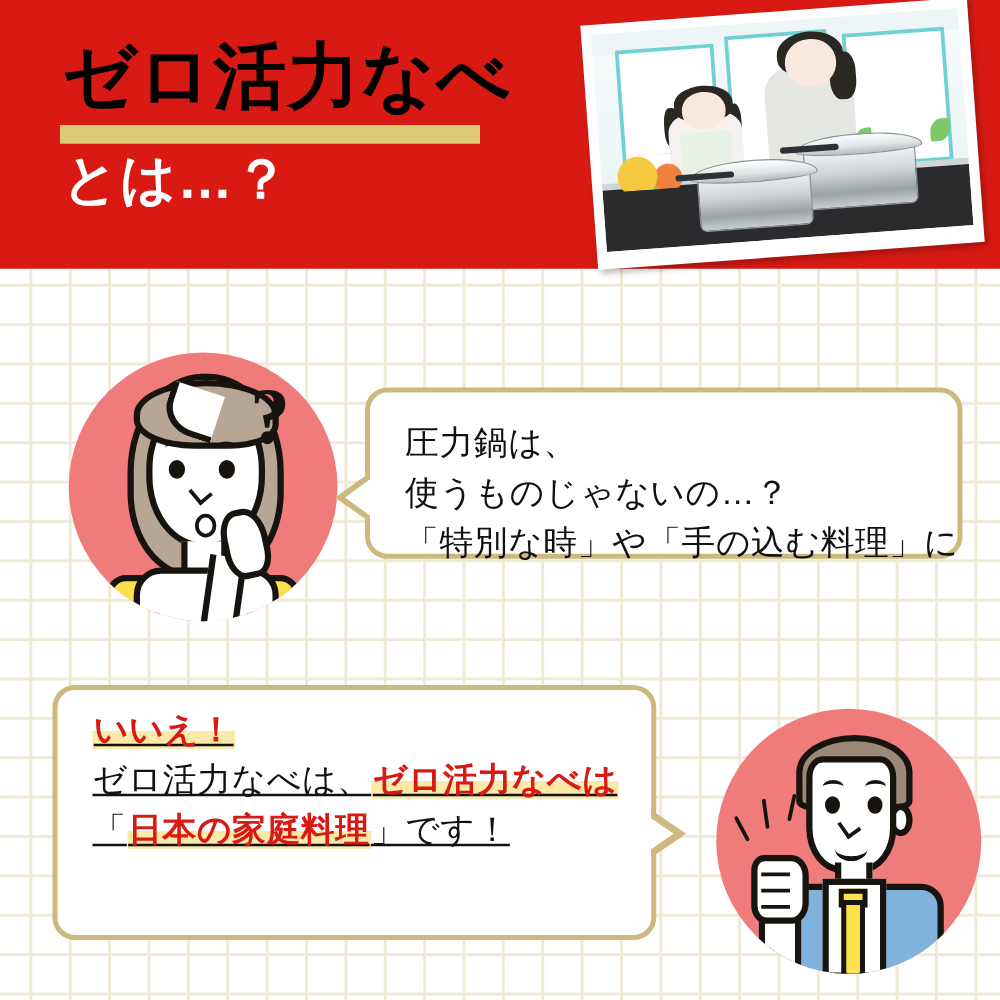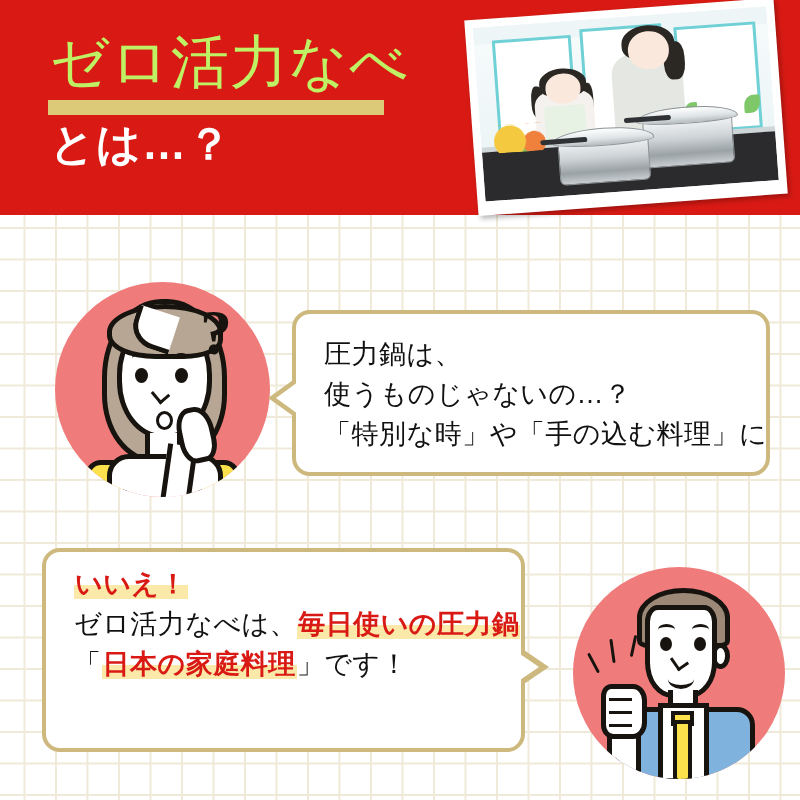--- a/index.html
+++ b/index.html
@@ -22,21 +22,21 @@
   }
 
   
   .header{
     position:absolute;left:0;top:0;width:800px;height:215px;
     background:#d91a14;overflow:hidden;
   }
   .title-wrap{position:absolute;left:50px;top:33px;}
   .title-main{
     position:relative;display:inline-block;
-    font-size:58px;font-weight:normal;color:#bef264;
+    font-size:58px;font-weight:bold;color:#000000;
     letter-spacing:1px;line-height:1.0;white-space:nowrap;
     z-index:2;
   }
   .title-underline{
     position:absolute;left:48px;top:100px;width:336px;height:15px;
     background:#ddca79;z-index:1;
   }
   .title-sub{
     position:absolute;left:50px;top:122px;
     font-size:44px;font-weight:bold;color:#ffffff;
@@ -140,29 +140,29 @@
   .m-fist{position:absolute;left:13%;top:55%;width:22%;height:26%;background:#ffffff;border:5px solid #17130f;border-radius:22% 30% 30% 26%;box-sizing:border-box;}
   .m-fistline{position:absolute;border-top:3px solid #17130f;width:11%;left:17%;}
   .m-forearm{position:absolute;left:16%;top:76%;width:16%;height:30%;background:#ffffff;border-left:5px solid #17130f;border-right:5px solid #17130f;box-sizing:border-box;}
   .spark{position:absolute;background:#17130f;width:3px;border-radius:2px;}
 
   
   .bubble{
     position:absolute;background:#ffffff;border:4px solid #cdb97e;
     border-radius:18px;box-sizing:border-box;z-index:3;
   }
-  .bubble-1{left:292px;top:310px;width:478px;height:166px;}
+  .bubble-1{left:292px;top:310px;width:478px;height:137px;}
   .bubble-2{left:42px;top:548px;width:483px;height:204px;}
 
   .bub-text{
     position:absolute;color:#111111;font-size:27px;line-height:40px;
     font-weight:500;letter-spacing:0.5px;white-space:nowrap;
   }
   .bubble-1 .bub-text{left:28px;top:20px;}
-  .bubble-2 .bub-text{left:28px;top:12px;}
+  .bubble-2 .bub-text{left:28px;top:12px;text-decoration:underline;}
   .tline{display:block;height:40px;}
 
   .hl{
     background:linear-gradient(to bottom,transparent 0 52%,#fae9a8 52% 100%);
     padding:0 1px;
   }
   .red{color:#d91a14;font-weight:bold;}
 
   
   .tail{position:absolute;width:0;height:0;z-index:4;}
@@ -291,19 +291,19 @@
       <span class="tline">使うものじゃないの…？</span>
       <span class="tline">「特別な時」や「手の込む料理」に</span>
     </div>
   </div>
   <div class="tail tail-1-inner"></div>
 
   <div class="tail tail-2-outer"></div>
   <div class="bubble bubble-2">
     <div class="bub-text">
       <span class="tline"><span class="hl red">いいえ！</span></span>
-      <span class="tline"><span>ゼロ活力なべは、</span><span class="hl red">毎日使いの圧力鍋</span></span>
+      <span class="tline"><span>ゼロ活力なべは、</span><span class="hl red">ゼロ活力なべは</span></span>
       <span class="tline"><span>「</span><span class="hl red">日本の家庭料理</span><span>」です！</span></span>
     </div>
   </div>
   <div class="tail tail-2-inner"></div>
 
 </div>
 
 </body></html>

